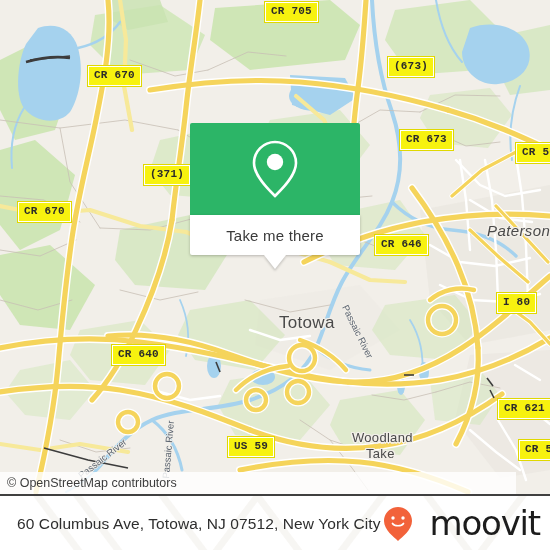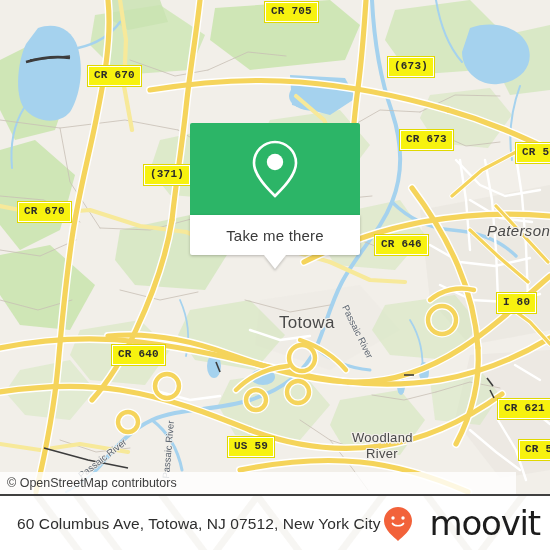--- a/index.html
+++ b/index.html
@@ -319,21 +319,21 @@
       <path class="rail" d="M216,362 L220,372"></path>
       <path class="rail" d="M487,378 L493,386"></path>
       <path class="rail" d="M490,390 L494,398"></path>
       <path class="rail" d="M44,448 L88,460 L128,468"></path>
       <path class="rail" style="stroke-width:2.6" d="M26,62 C40,58 56,56 70,58"></path>
     </svg>
 
     <div class="place-label place-city" style="left:487px;top:222px;font-style:italic;">Paterson</div>
     <div class="place-label place-town" style="left:279px;top:313px;">Totowa</div>
     <div class="place-label place-town place-wp" style="left:352px;top:430px;">Woodland</div>
-    <div class="place-label place-town place-wp" style="left:366px;top:446px;">River</div>
+    <div class="place-label place-town place-wp" style="left:366px;top:446px;">Take</div>
 
     <div class="river-label" style="left:350px;top:303px;transform:rotate(64deg);transform-origin:left top;">Passaic River</div>
     <div class="river-label" style="left:76px;top:472px;transform:rotate(-38deg);transform-origin:left top;">Passaic River</div>
     <div class="river-label" style="left:160px;top:478px;transform:rotate(-85deg);transform-origin:left top;">Passaic River</div>
 
     <div class="shield" style="left:265px;top:2px;">CR 705</div>
     <div class="shield" style="left:88px;top:66px;">CR 670</div>
     <div class="shield" style="left:388px;top:57px;">(673)</div>
     <div class="shield" style="left:400px;top:130px;text-align:right;">CR 673</div>
     <div class="shield" style="left:516px;top:143px;">CR 50</div>

